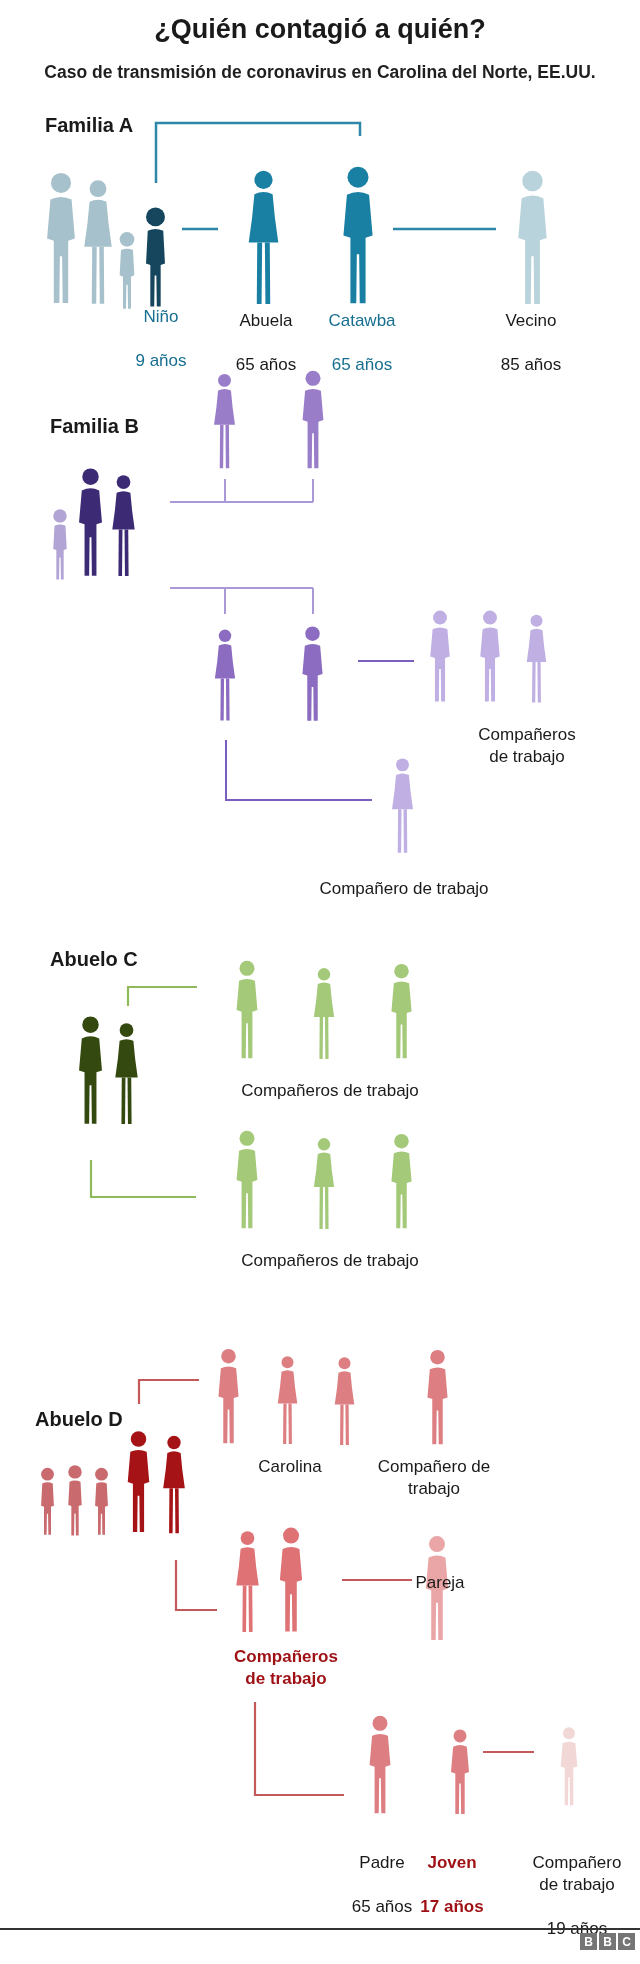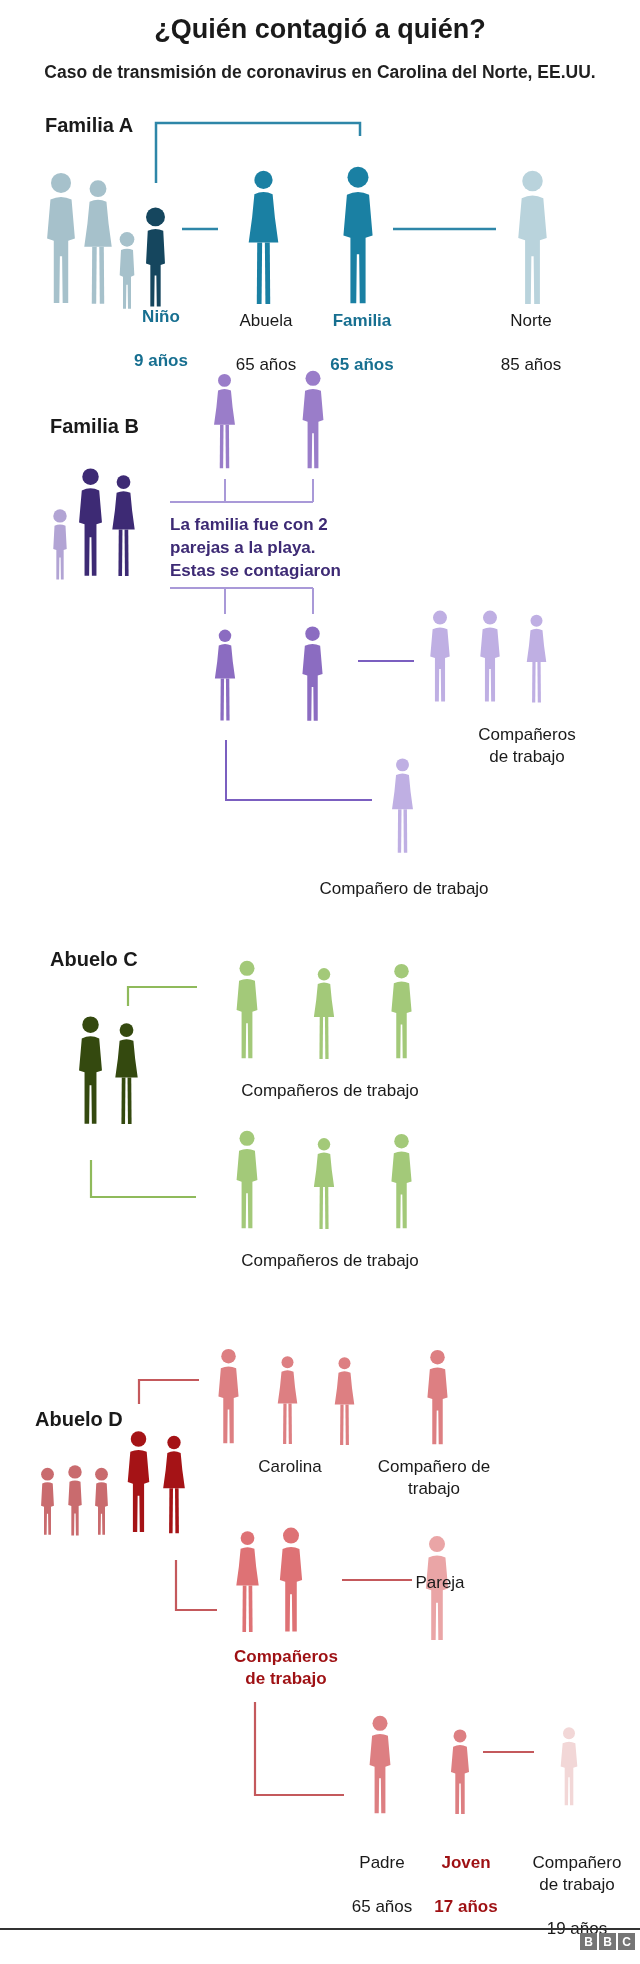--- a/index.html
+++ b/index.html
@@ -9,21 +9,21 @@
   }
   .title{position:absolute;left:0;right:0;top:14px;text-align:center;
     font-size:27px;font-weight:bold;color:var(--text);}
   .subtitle{position:absolute;left:0;right:0;top:52px;text-align:center;
     font-size:17.5px;font-weight:bold;color:#1f1f1f;margin-top:10px;}
   .sec{position:absolute;font-size:20px;font-weight:bold;color:var(--text);white-space:nowrap;text-align:right;}
   .fig{position:absolute;display:block;}
   .lbl{position:absolute;font-size:17px;line-height:1.3;color:var(--text);
     text-align:center;transform:translateX(-50%);white-space:pre-line;}
   .lbl .ln{display:block;}
-  .teal{color:var(--a-text);font-weight:bold;}
+  .teal{color:var(--a-text);font-weight:normal;}
   .redbold{color:var(--d-text);font-weight:bold;}
   .note{position:absolute;font-size:17px;font-weight:bold;line-height:1.35;
     color:var(--b-dark);white-space:pre-line;}
   .overlay{position:absolute;left:0;top:0;pointer-events:none;}
   .overlay path{fill:none;}
   .ln-a{stroke:var(--a-line);stroke-width:2.5;}
   .ln-bb{stroke:var(--b-bracket);stroke-width:2;}
   .ln-b{stroke:var(--b-line);stroke-width:2;}
   .ln-c{stroke:var(--c-line);stroke-width:2.2;}
   .ln-d{stroke:var(--d-line);stroke-width:2.2;}
@@ -126,47 +126,44 @@
     </svg>
   <div class="lbl teal" style="left:161px;top:284px">
     <span class="ln">Niño</span>
     <span class="ln">9 años</span>
   </div>
   <div class="lbl" style="left:266px;top:288px">
     <span class="ln">Abuela</span>
     <span class="ln">65 años</span>
   </div>
   <div class="lbl teal" style="left:362px;top:288px">
-    <span class="ln">Familia</span>
+    <span class="ln">Catawba</span>
     <span class="ln">65 años</span>
   </div>
   <div class="lbl" style="left:531px;top:288px">
-    <span class="ln">Norte</span>
+    <span class="ln">Vecino</span>
     <span class="ln">85 años</span>
   </div>
 
   <div class="sec" style="left:50px;top:415px">Familia B</div>
   <svg class="fig cB-c1" style="left:210px;top:366px" width="29" height="111">
       <use href="#sym-woman"></use>
     </svg>
   <svg class="fig cB-c1" style="left:298px;top:363px" width="30" height="114">
       <use href="#sym-man"></use>
     </svg>
   <svg class="fig cB-child" style="left:49px;top:503px" width="22" height="82">
       <use href="#sym-child"></use>
     </svg>
   <svg class="fig cB-dark" style="left:74px;top:460px" width="33" height="125">
       <use href="#sym-man"></use>
     </svg>
   <svg class="fig cB-dark" style="left:108px;top:467px" width="31" height="118">
       <use href="#sym-woman"></use>
     </svg>
-  <div class="note" style="left:170px;top:514px">La familia fue con 2
-parejas a la playa.
-Estas se contagiaron</div>
   <svg class="fig cB-c2" style="left:211px;top:621px" width="28" height="109">
       <use href="#sym-woman"></use>
     </svg>
   <svg class="fig cB-c2" style="left:298px;top:618px" width="29" height="112">
       <use href="#sym-man"></use>
     </svg>
   <svg class="fig cB-light" style="left:426px;top:603px" width="28" height="107">
       <use href="#sym-man"></use>
     </svg>
   <svg class="fig cB-light" style="left:476px;top:603px" width="28" height="107">
@@ -258,21 +255,21 @@
   <svg class="fig cD-mid" style="left:447px;top:1722px" width="26" height="100">
       <use href="#sym-man"></use>
     </svg>
   <svg class="fig cD-light" style="left:557px;top:1720px" width="24" height="93">
       <use href="#sym-man"></use>
     </svg>
   <div class="lbl" style="left:382px;top:1830px">
     <span class="ln">Padre</span>
     <span class="ln">65 años</span>
   </div>
-  <div class="lbl redbold" style="left:466px;top:1830px">
+  <div class="lbl redbold" style="left:452px;top:1830px">
     <span class="ln">Joven</span>
     <span class="ln">17 años</span>
   </div>
   <div class="lbl" style="left:577px;top:1830px">
     <span class="ln">Compañero
 de trabajo</span>
     <span class="ln">19 años</span>
   </div>
 
   <div class="footline" style="top:1928px"></div>

